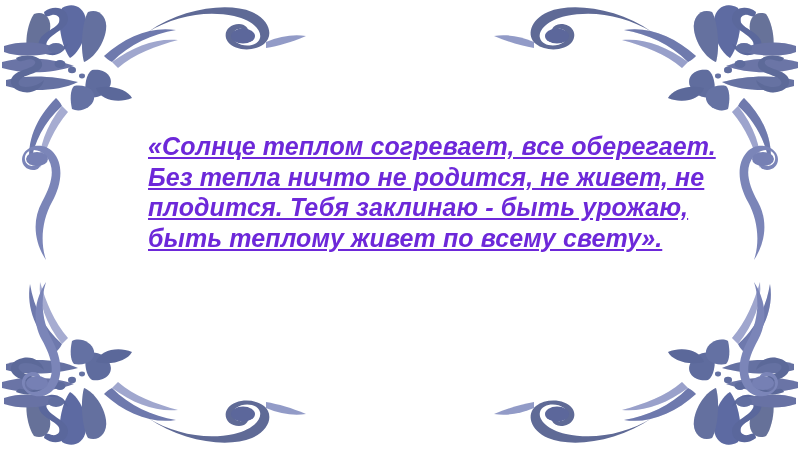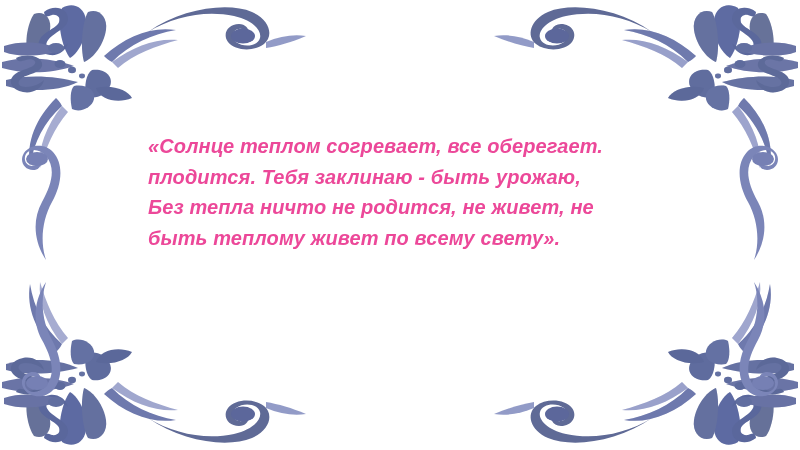--- a/index.html
+++ b/index.html
@@ -30,25 +30,26 @@
   #quote-block {
     position: absolute;
     left: 148px;
     top: 131px;
     width: 560px;
   }
   .quote-line {
     font-family: "Liberation Sans", sans-serif;
     font-weight: bold;
     font-style: italic;
-    font-size: 20px;
+    font-size: 25px;
     line-height: 30.6px;
-    color: #ec4899;
+    color: #6d28d9;
     letter-spacing: 0.1px;
     white-space: pre;
+    text-decoration: underline;
   }
 </style>
 </head>
 <body>
 
 <div id="page">
 
   <svg id="frame-svg" viewBox="0 0 800 450" xmlns="http://www.w3.org/2000/svg">
     <defs>
 
@@ -157,18 +158,18 @@
         <use href="#side-scroll" fill="#44547e"></use>
       </g>
       <g transform="translate(778,282) scale(-1,1)">
         <use href="#side-scroll"></use>
       </g>
     </g>
   </svg>
 
   <div id="quote-block">
     <div class="quote-line">«Солнце теплом согревает, все оберегает.</div>
+    <div class="quote-line">Без тепла ничто не родится, не живет, не</div>
     <div class="quote-line">плодится. Тебя заклинаю - быть урожаю,</div>
-    <div class="quote-line">Без тепла ничто не родится, не живет, не</div>
     <div class="quote-line">быть теплому живет по всему свету».</div>
   </div>
 
 </div>
 
 </body></html>

